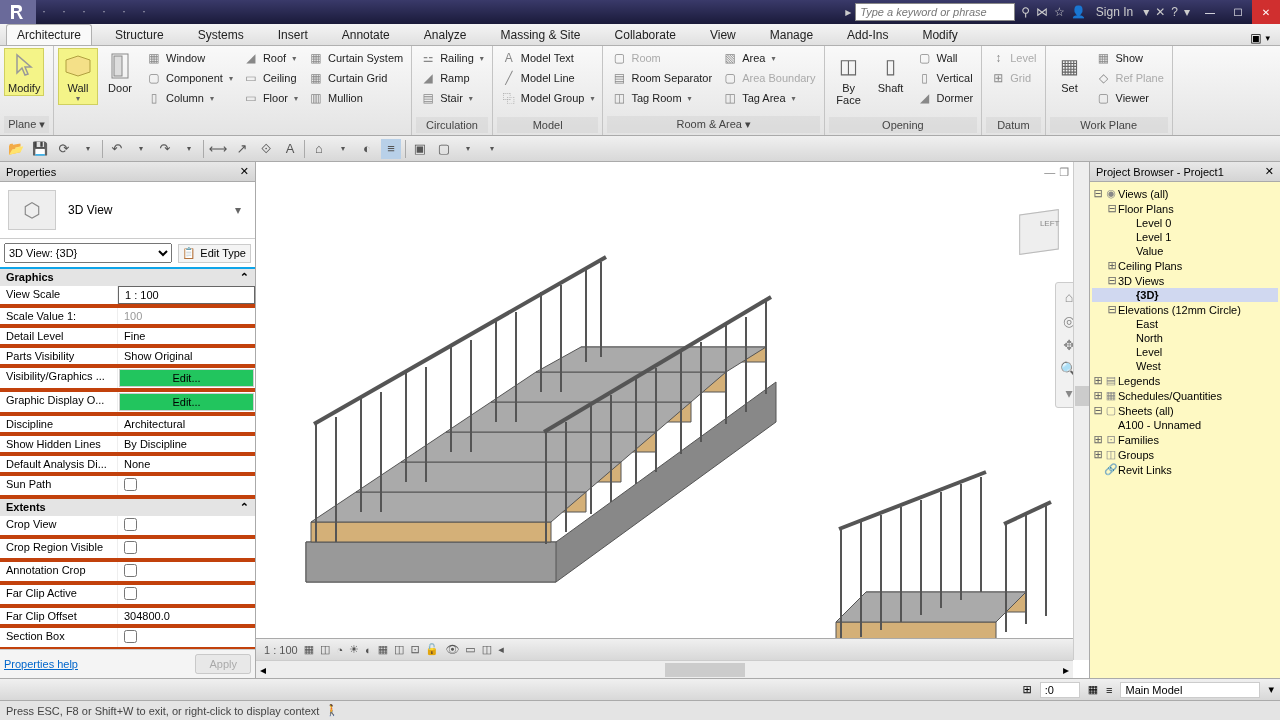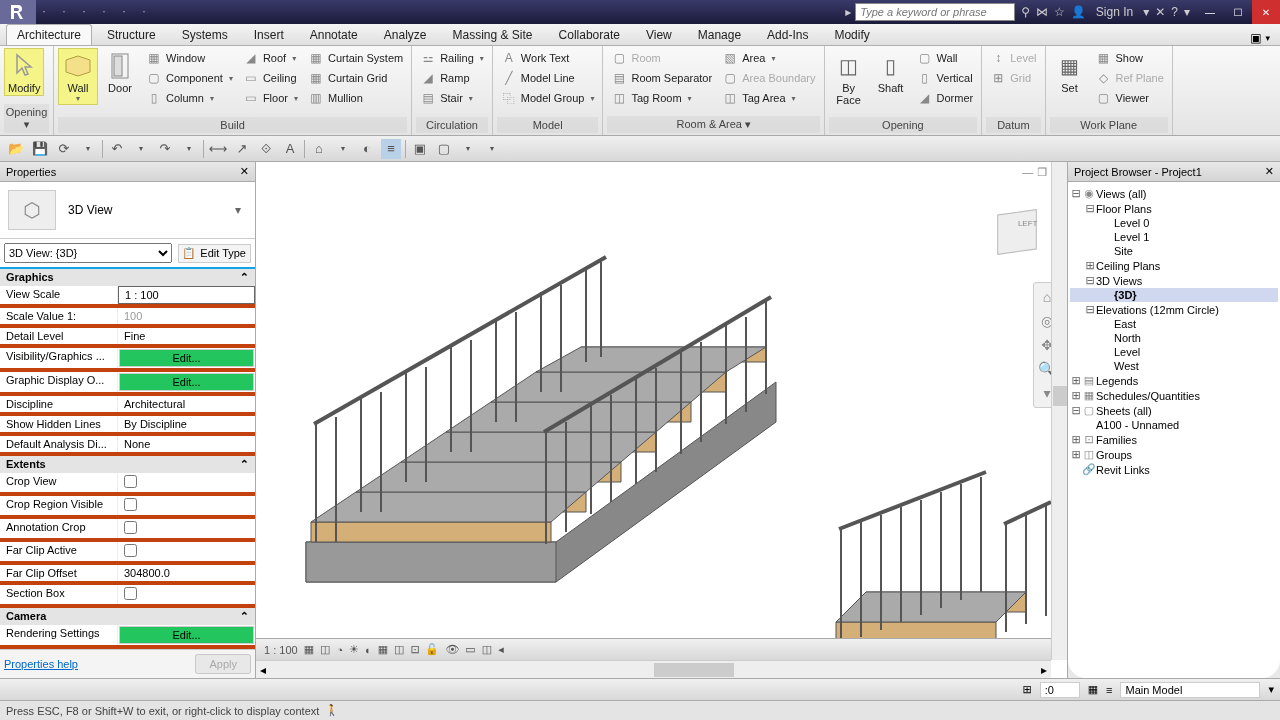--- a/index.html
+++ b/index.html
@@ -15,21 +15,21 @@
 .title-bar .search .arrow { padding: 0 4px; color: #ccc; }
 .title-bar .search input { width: 160px; height: 18px; font-style: italic; font-size: 11px; padding: 0 4px; background: #fff; border: 1px solid #888; }
 .title-bar .right-icons { display: flex; gap: 6px; align-items: center; padding: 0 6px; }
 .title-bar .right-icons span { color: #ccc; font-size: 12px; }
 .title-bar .sign-in { color: #ccc; font-size: 12px; padding: 0 4px; }
 .title-bar .win-btns { display: flex; }
 .title-bar .win-btns div { width: 28px; height: 24px; display: flex; align-items: center; justify-content: center; color: #fff; font-size: 10px; }
 .title-bar .win-btns .close { background: #d02f2f; }
 
 
-.menu-tabs { height: 22px; background: linear-gradient(#f4f4f4, #e0e0e0); display: flex; align-items: flex-end; border-bottom: 1px solid #b0b0b0; padding-left: 6px; gap: 4px; }
+.menu-tabs { height: 22px; background: linear-gradient(#f4f4f4, #e0e0e0); display: flex; align-items: flex-end; border-bottom: 1px solid #b0b0b0; padding-left: 6px; gap: 12px; }
 .menu-tabs .tab { padding: 3px 10px; font-size: 12px; color: #222; cursor: pointer; border: 1px solid transparent; border-bottom: none; }
 .menu-tabs .tab.active { background: #f9f9f9; border-color: #b0b0b0; border-radius: 3px 3px 0 0; }
 .menu-tabs .extra { margin-left: auto; padding-right: 10px; display:flex; align-items:center; gap:4px;}
 
 
 .ribbon { height: 90px; background: linear-gradient(#f9f9f9, #e4e4e4); display: flex; border-bottom: 1px solid #aaa; }
 .ribbon-group { display: flex; flex-direction: column; border-right: 1px solid #c4c4c4; padding: 2px 4px; }
 .ribbon-group .content { flex: 1; display: flex; align-items: flex-start; gap: 2px; }
 .ribbon-group .label { text-align: center; font-size: 11px; padding: 2px 0; color: #444; background: rgba(200,200,200,0.3); }
 .big-btn { display: flex; flex-direction: column; align-items: center; justify-content: center; padding: 2px 4px; cursor: pointer; min-width: 40px; }
@@ -86,21 +86,21 @@
 .view-scroll-v .thumb{ position:absolute; top:45%; width:14px; left:1px; height:20px; background:#ccc;}
 .view-scroll-h { position:absolute; left:0; right:16px; bottom:0; height:18px; background:#eee; border-top:1px solid #ccc;}
 .view-scroll-h .thumb{ position:absolute; left:50%; height:14px; top:2px; width:80px; background:#ccc;}
 
 .stairs { position:absolute; left:10px; top:10px; }
 
 .view-toolbar { position:absolute; bottom:18px; left:0; right:16px; height:22px; background:linear-gradient(#f0f0f0,#d8d8d8); border-top:1px solid #aaa; display:flex; align-items:center; gap:6px; padding:0 8px; font-size:11px;}
 .view-toolbar span{cursor:pointer; color:#555;}
 
 
-.browser { width: 212px; background: #ffffff; display:flex; flex-direction:column;border-radius:18px;}
+.browser { width: 190px; background: #fef9c3; display:flex; flex-direction:column;}
 .tree { flex:1; overflow:auto; font-size:11px; padding:4px 2px;}
 .tree-node { display:flex; align-items:center; white-space:nowrap; padding:1px 0;}
 .tree-node .tw { width:12px; text-align:center; cursor:pointer; color:#666;}
 .tree-node .ic { width:14px; color:#888; display:inline-flex; justify-content:center;}
 .tree-node.sel { background:#d0d8f0; }
 .tree-indent-1{padding-left:14px;} .tree-indent-2{padding-left:32px;}
 
 
 .bottom-bar { height: 22px; background: linear-gradient(#f0f0f0,#d8d8d8); border-top:1px solid #aaa; display:flex; align-items:center; padding:0 6px; gap:8px; font-size:11px;}
 .bottom-bar input{ font-size:11px; height:16px; border:1px solid #ccc; padding:0 4px;}
@@ -172,21 +172,21 @@
     <div class="content">
       <div class="big-btn highlight">
         <div class="icon">
           <svg width="22" height="26" viewBox="0 0 22 26">
               <path d="M4 2 L4 20 L9 15 L12 22 L15 21 L12 14 L18 14 Z" fill="none" stroke="#999" stroke-width="1.5"></path>
             </svg>
         </div>
         <div class="text">Modify</div>
       </div>
     </div>
-    <div class="label">Opening ▾</div>
+    <div class="label">Plane ▾</div>
   </div>
 
   <div class="ribbon-group">
     <div class="content">
       <div class="big-btn highlight">
         <div class="icon">
             <svg width="28" height="24">
               <path d="M2 6 L14 2 L26 6 L26 18 L14 22 L2 18 Z" fill="#f4e088" stroke="#b0a040"></path>
             </svg>
           </div>
@@ -242,21 +242,20 @@
         <div class="small-btn">
             <span class="icon">▦</span>
             <span>Curtain Grid</span>
           </div>
         <div class="small-btn">
             <span class="icon">▥</span>
             <span>Mullion</span>
           </div>
       </div>
     </div>
-    <div class="label">Build</div>
   </div>
 
   <div class="ribbon-group">
     <div class="content">
       <div class="small-btns">
         <div class="small-btn">
             <span class="icon">⚍</span>
             <span>Railing</span>
             <span class="dd">▾</span>
           </div>
@@ -272,21 +271,21 @@
       </div>
     </div>
     <div class="label">Circulation</div>
   </div>
 
   <div class="ribbon-group">
     <div class="content">
       <div class="small-btns">
         <div class="small-btn">
             <span class="icon">A</span>
-            <span>Work Text</span>
+            <span>Model Text</span>
           </div>
         <div class="small-btn">
             <span class="icon">╱</span>
             <span>Model Line</span>
           </div>
         <div class="small-btn">
             <span class="icon">⿻</span>
             <span>Model Group</span>
             <span class="dd">▾</span>
           </div>
@@ -459,38 +458,46 @@
         </div>
       <div class="prop-row">
           <div class="k">Scale Value    1:</div>
           <div class="v" style="color:#999;">100</div>
         </div>
       <div class="prop-row">
           <div class="k">Detail Level</div>
           <div class="v">Fine</div>
         </div>
       <div class="prop-row">
+          <div class="k">Parts Visibility</div>
+          <div class="v">Show Original</div>
+        </div>
+      <div class="prop-row">
           <div class="k">Visibility/Graphics ...</div>
           <div class="v btn">Edit...</div>
         </div>
       <div class="prop-row">
           <div class="k">Graphic Display O...</div>
           <div class="v btn">Edit...</div>
         </div>
       <div class="prop-row">
           <div class="k">Discipline</div>
           <div class="v">Architectural</div>
         </div>
       <div class="prop-row">
           <div class="k">Show Hidden Lines</div>
           <div class="v">By Discipline</div>
         </div>
       <div class="prop-row">
           <div class="k">Default Analysis Di...</div>
           <div class="v">None</div>
+        </div>
+      <div class="prop-row">
+          <div class="k">Sun Path</div>
+          <div class="v"><input type="checkbox" style=""></div>
         </div>
 
       <div class="prop-cat">
           <span>Extents</span>
           <span class="coll">⌃</span>
         </div>
       <div class="prop-row">
           <div class="k">Crop View</div>
           <div class="v"><input type="checkbox" style=""></div>
         </div>
@@ -672,21 +679,21 @@
       <div class="tree-node tree-indent-2">
           <span class="tw"></span>
           <span>Level 0</span>
         </div>
       <div class="tree-node tree-indent-2">
           <span class="tw"></span>
           <span>Level 1</span>
         </div>
       <div class="tree-node tree-indent-2">
           <span class="tw"></span>
-          <span>Site</span>
+          <span>Value</span>
         </div>
       <div class="tree-node tree-indent-1">
           <span class="tw">⊞</span>
           <span>Ceiling Plans</span>
         </div>
       <div class="tree-node tree-indent-1">
           <span class="tw">⊟</span>
           <span>3D Views</span>
         </div>
       <div class="tree-node tree-indent-2 sel">

